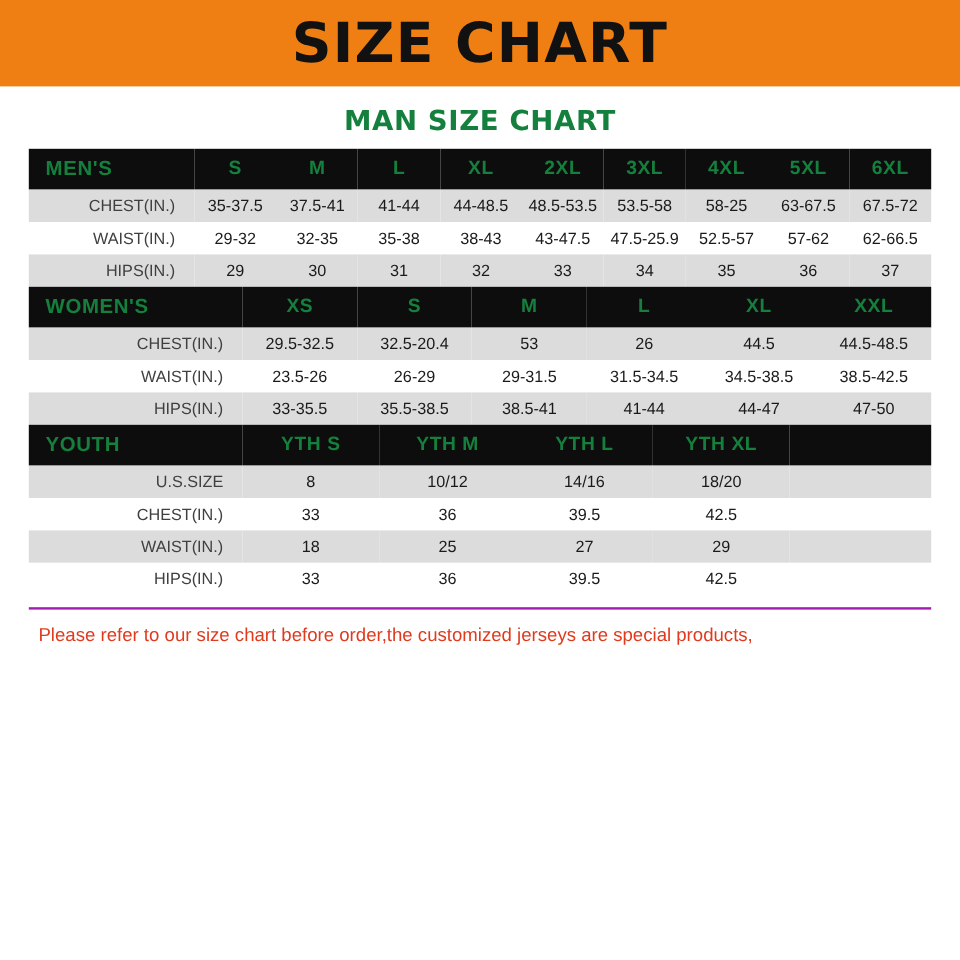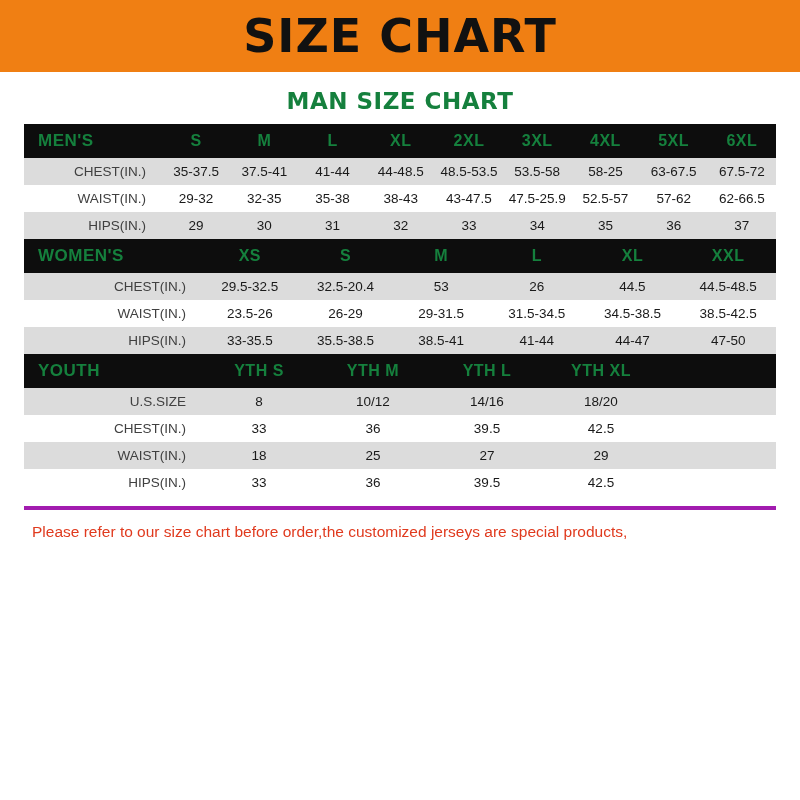--- a/index.html
+++ b/index.html
@@ -88,21 +88,21 @@
     padding-right: 16px;
     font-size: 13.5px;
     color: #404040;
     white-space: nowrap;
   }
   tr.shade td { background: #dcdcdc; }
   tr.plain td { background: #ffffff; }
   
   .footer-note {
     margin-top: 10px;
-    border-top: 4px solid #a21caf;
+    border-top: 2px solid #a21caf;
     padding: 10px 8px 4px 8px;
     color: #e03a1e;
     font-family: "Liberation Sans", sans-serif;
     font-size: 15.5px;
     line-height: 1.5;
   }
   .footer-note div { white-space: nowrap; }
 </style>
 </head>
 <body>

